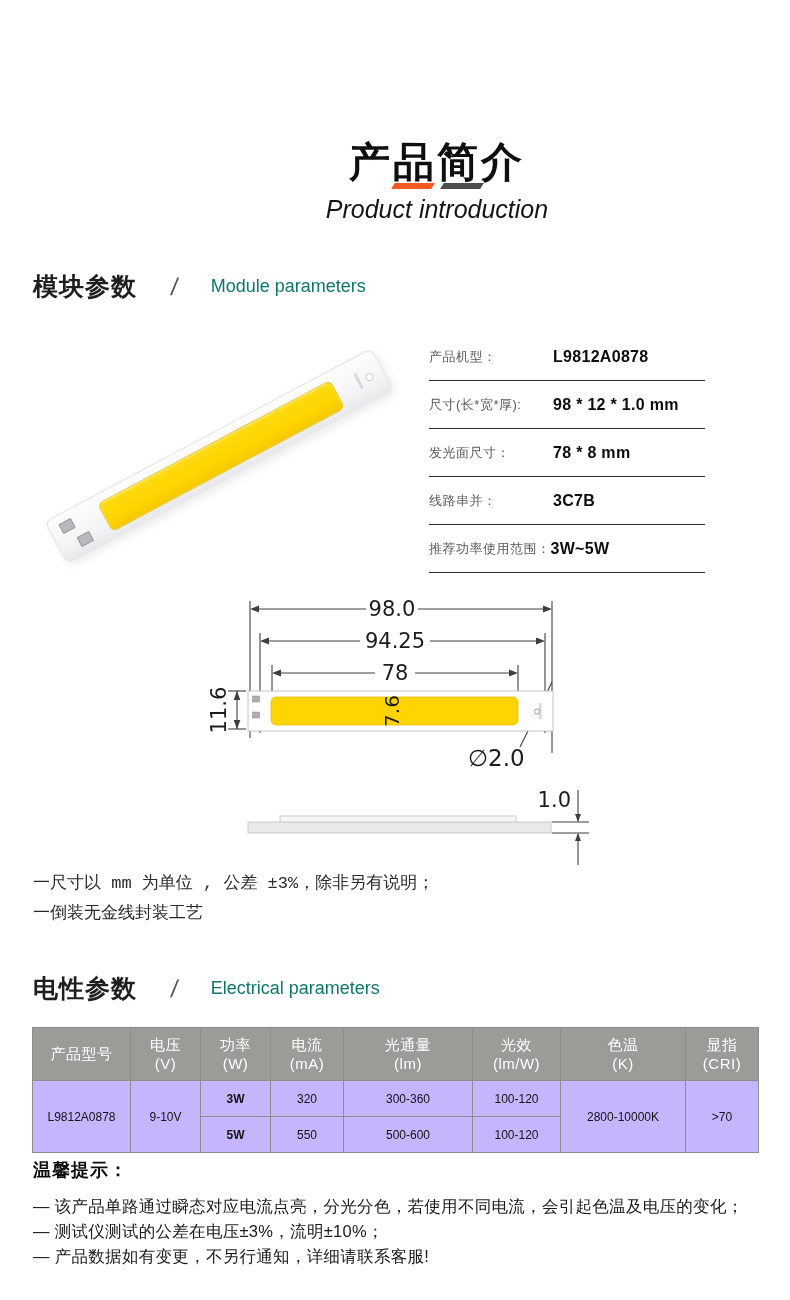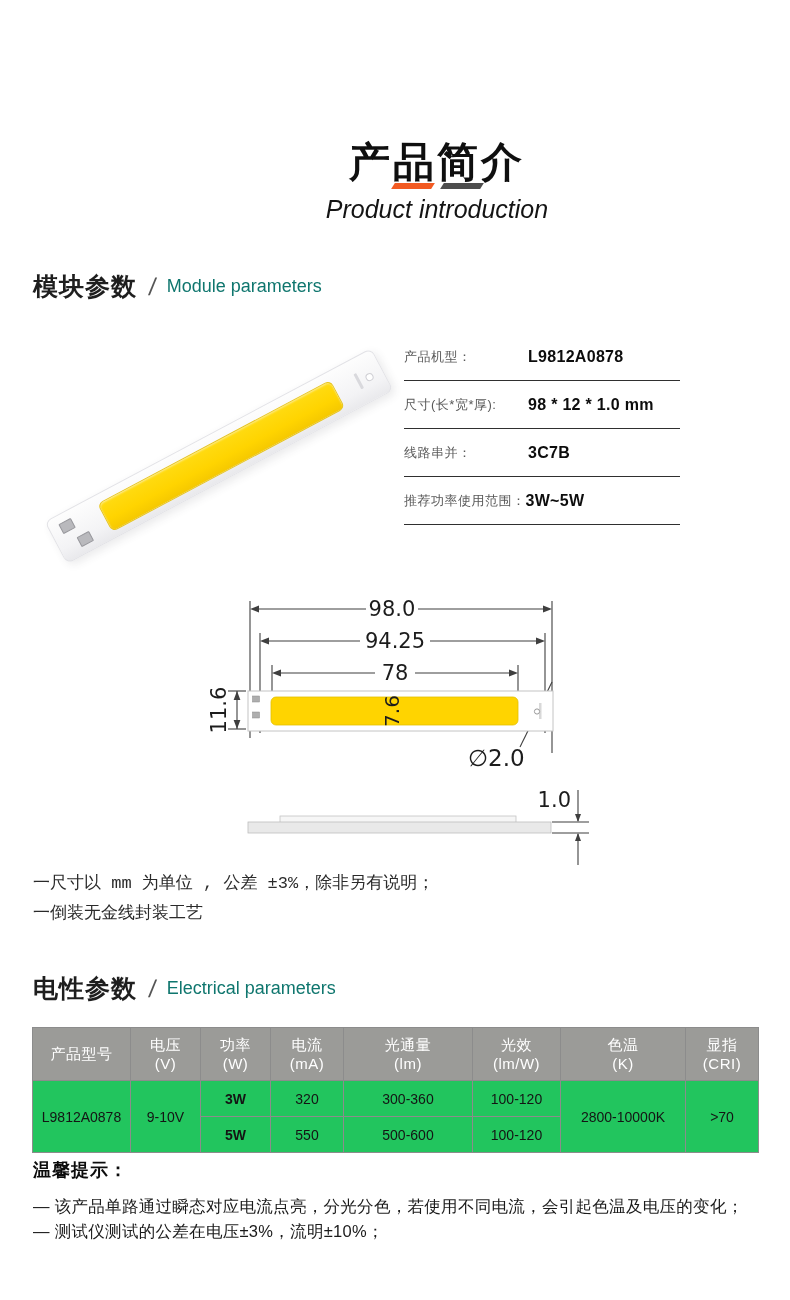--- a/index.html
+++ b/index.html
@@ -11,21 +11,21 @@
   
   .title-block{position:absolute;top:136px;left:0;width:790px;text-align:center;padding-left:42px;}
   .title-cn{font-size:41px;font-weight:700;letter-spacing:3px;color:#0f0f0f;margin:0;line-height:1.3;}
   .title-bars{display:flex;gap:9px;justify-content:center;margin-top:-6px;}
   .tbar{height:6px;width:40px;transform:skewX(-32deg);}
   .tbar-orange{background:#F25A22;}
   .tbar-gray{background:#4D4D4D;}
   .title-en{font-size:25px;font-weight:400;color:#141414;margin:7px 0 0;line-height:1.1;font-style:italic;}
 
   
-  .sec-head{position:absolute;display:flex;align-items:center;white-space:nowrap;}
+  .sec-head{position:absolute;display:flex;align-items:center;white-space:nowrap;gap:22px;}
   .sec-cn{font-size:25px;font-weight:700;color:#1e1e1e;letter-spacing:1px;}
   .sec-slash{font-size:24px;font-weight:300;color:#555;margin:0 11px 0 12px;transform:skewX(-8deg);}
   .sec-en{font-size:18px;font-weight:400;color:#0f766e;}
   #module-heading{top:270px;left:33px;}
   #elec-heading{top:972px;left:33px;}
 
   
   .photo-area{position:absolute;top:335px;left:18px;width:400px;height:240px;}
   .cob-bar{
     position:absolute;left:16px;top:97px;width:368px;height:46px;
@@ -40,21 +40,21 @@
     border:1px solid #e8c51c;border-radius:6px;
     box-shadow:inset 0 1px 2px rgba(255,255,255,.5);
   }
   .cob-pad{position:absolute;width:12px;height:9px;background:#b9b9bd;border:1px solid #97979c;border-radius:1px;}
   .cob-pad-1{left:10px;top:8px;}
   .cob-pad-2{left:20px;top:28px;}
   .cob-hole{position:absolute;right:10px;top:20px;width:6px;height:6px;border-radius:50%;background:#fff;border:1px solid #cfcfd4;}
   .cob-mark{position:absolute;right:24px;top:14px;width:3px;height:17px;background:#d9d9dd;border-radius:1px;}
 
   
-  .spec-list{position:absolute;top:333px;left:404px;width:276px;}
+  .spec-list{position:absolute;top:333px;left:429px;width:276px;}
   .spec-row{display:flex;align-items:center;height:47px;border-bottom:1px solid #2f2f2f;}
   .spec-label{font-size:13px;color:#595959;min-width:124px;letter-spacing:.5px;}
   .spec-row.long .spec-label{min-width:0;}
   .spec-value{font-size:16px;font-weight:700;color:#0d0d0d;letter-spacing:.3px;}
 
   
   .drawing{position:absolute;top:583px;left:180px;width:430px;height:292px;}
   .drawing svg{display:block;}
 
   
@@ -64,21 +64,21 @@
   
   .etable-wrap{position:absolute;top:1027px;left:32px;width:726px;}
   table.etable{border-collapse:collapse;width:726px;table-layout:fixed;padding-left:35px;}
   .etable th,.etable td{border:1px solid #8c8c8c;text-align:center;vertical-align:middle;padding:0;}
   .etable thead th{
     background:#9B9B98;color:#ffffff;font-weight:400;
     font-size:15px;height:52px;line-height:1.3;letter-spacing:.5px;
   }
   .etable thead .h2:empty{display:none;}
   .etable thead span{display:block;}
-  .etable tbody td{font-size:14px;height:35px;color:#141414;background:#22c55e;}
+  .etable tbody td{font-size:12px;height:35px;color:#141414;background:#c4b5fd;}
   .etable tbody td.b{font-weight:700;}
 
   
   .tips{position:absolute;top:1158px;left:33px;width:735px;}
   .tips-title{font-size:18px;font-weight:700;color:#0c0c0c;margin-bottom:12px;letter-spacing:1px;}
   .tip-line{font-size:16.5px;color:#1a1a1a;line-height:25px;letter-spacing:.3px;}
 </style>
 </head>
 <body>
 
@@ -108,20 +108,24 @@
 </div>
 
 <div class="spec-list">
   <div class="spec-row">
     <span class="spec-label">产品机型：</span>
     <span class="spec-value">L9812A0878</span>
   </div>
   <div class="spec-row">
     <span class="spec-label">尺寸(长*宽*厚):</span>
     <span class="spec-value">98 * 12 * 1.0 mm</span>
+  </div>
+  <div class="spec-row">
+    <span class="spec-label">发光面尺寸：</span>
+    <span class="spec-value">78 * 8 mm</span>
   </div>
   <div class="spec-row">
     <span class="spec-label">线路串并：</span>
     <span class="spec-value">3C7B</span>
   </div>
   <div class="spec-row long">
     <span class="spec-label">推荐功率使用范围：</span>
     <span class="spec-value">3W~5W</span>
   </div>
 </div>
@@ -275,13 +279,14 @@
         <td>100-120</td>
       </tr>
     </tbody>
   </table>
 </div>
 
 <div class="tips">
   <div class="tips-title">温馨提示：</div>
   <div class="tip-line">— 该产品单路通过瞬态对应电流点亮，分光分色，若使用不同电流，会引起色温及电压的变化；</div>
   <div class="tip-line">— 测试仪测试的公差在电压±3%，流明±10%；</div>
+  <div class="tip-line">— 产品数据如有变更，不另行通知，详细请联系客服!</div>
 </div>
 
 </body></html>

